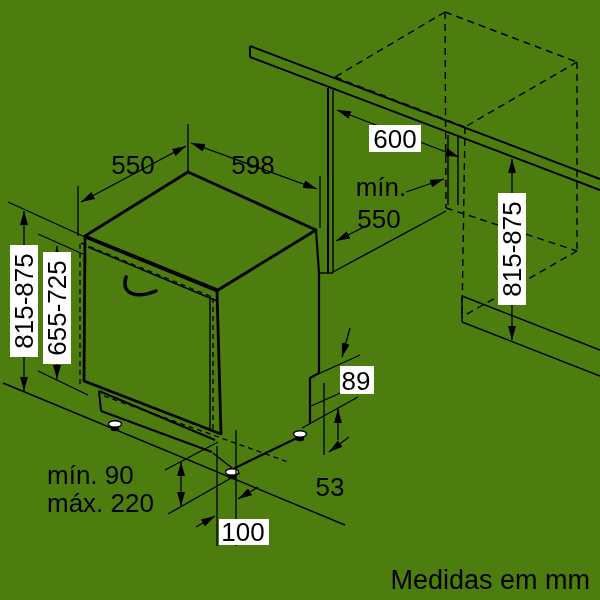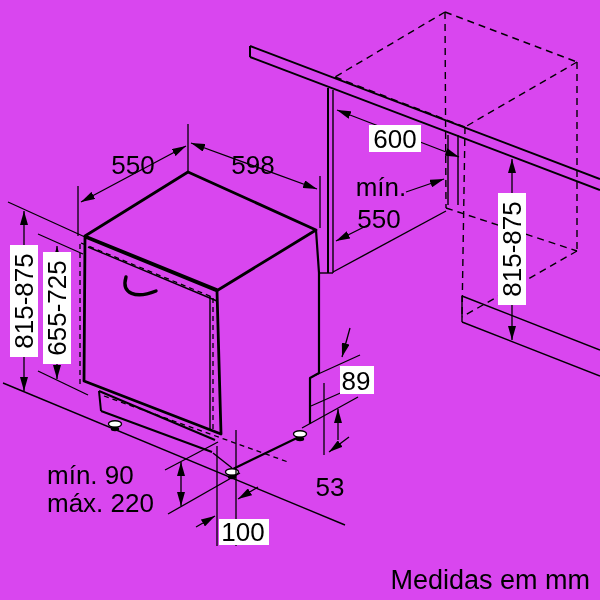--- a/index.html
+++ b/index.html
@@ -1,16 +1,16 @@
 <!DOCTYPE html>
 <html><head>
 <meta charset="utf-8">
 <style>
   html,body{margin:0;padding:0;background:#fff;}
-  #stage{position:relative;width:600px;height:600px;background:#d946ef;overflow:hidden;
+  #stage{position:relative;width:600px;height:600px;background:#4d7c0f;overflow:hidden;
          font-family:"Liberation Sans",sans-serif;}
   svg{position:absolute;left:0;top:0;}
   .ln   {stroke:#000;stroke-width:1.4;fill:none;}
   .ln2  {stroke:#000;stroke-width:2;fill:none;}
   .thick{stroke:#000;stroke-width:2.8;fill:none;stroke-linejoin:round;}
   .mid  {stroke:#000;stroke-width:2.2;fill:none;stroke-linejoin:round;}
   .dash {stroke:#000;stroke-width:1.4;fill:none;stroke-dasharray:7 5;}
   .dashd{stroke:#000;stroke-width:1.3;fill:none;stroke-dasharray:5 4;}
   .dim  {stroke:#000;stroke-width:1.3;fill:none;}
   .txt  {font:26px "Liberation Sans",sans-serif;fill:#000;}

